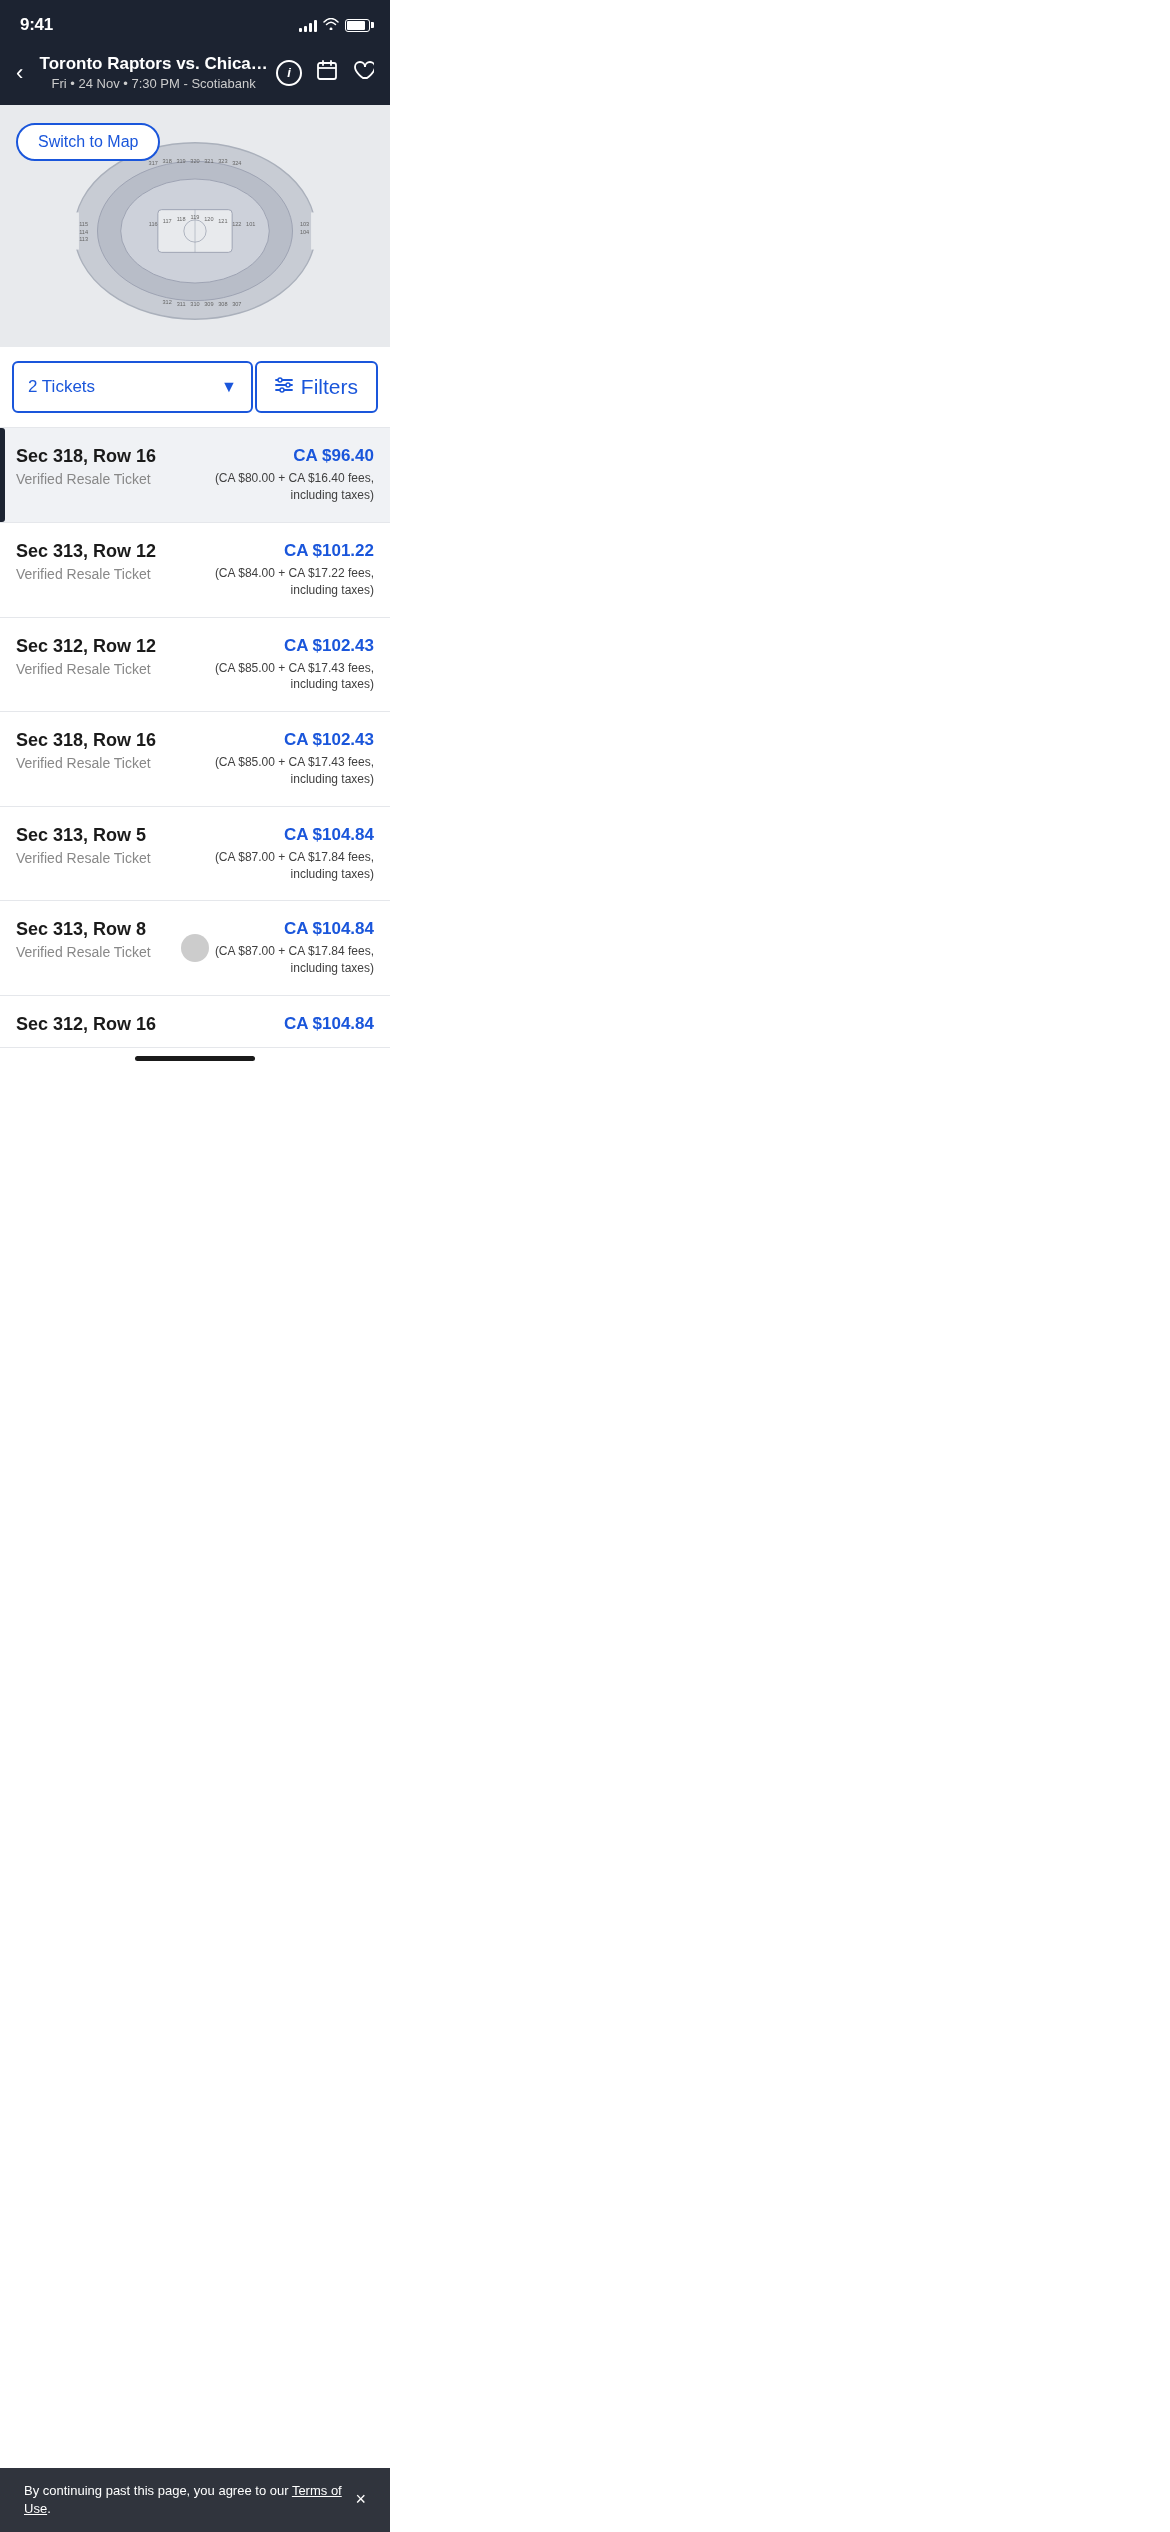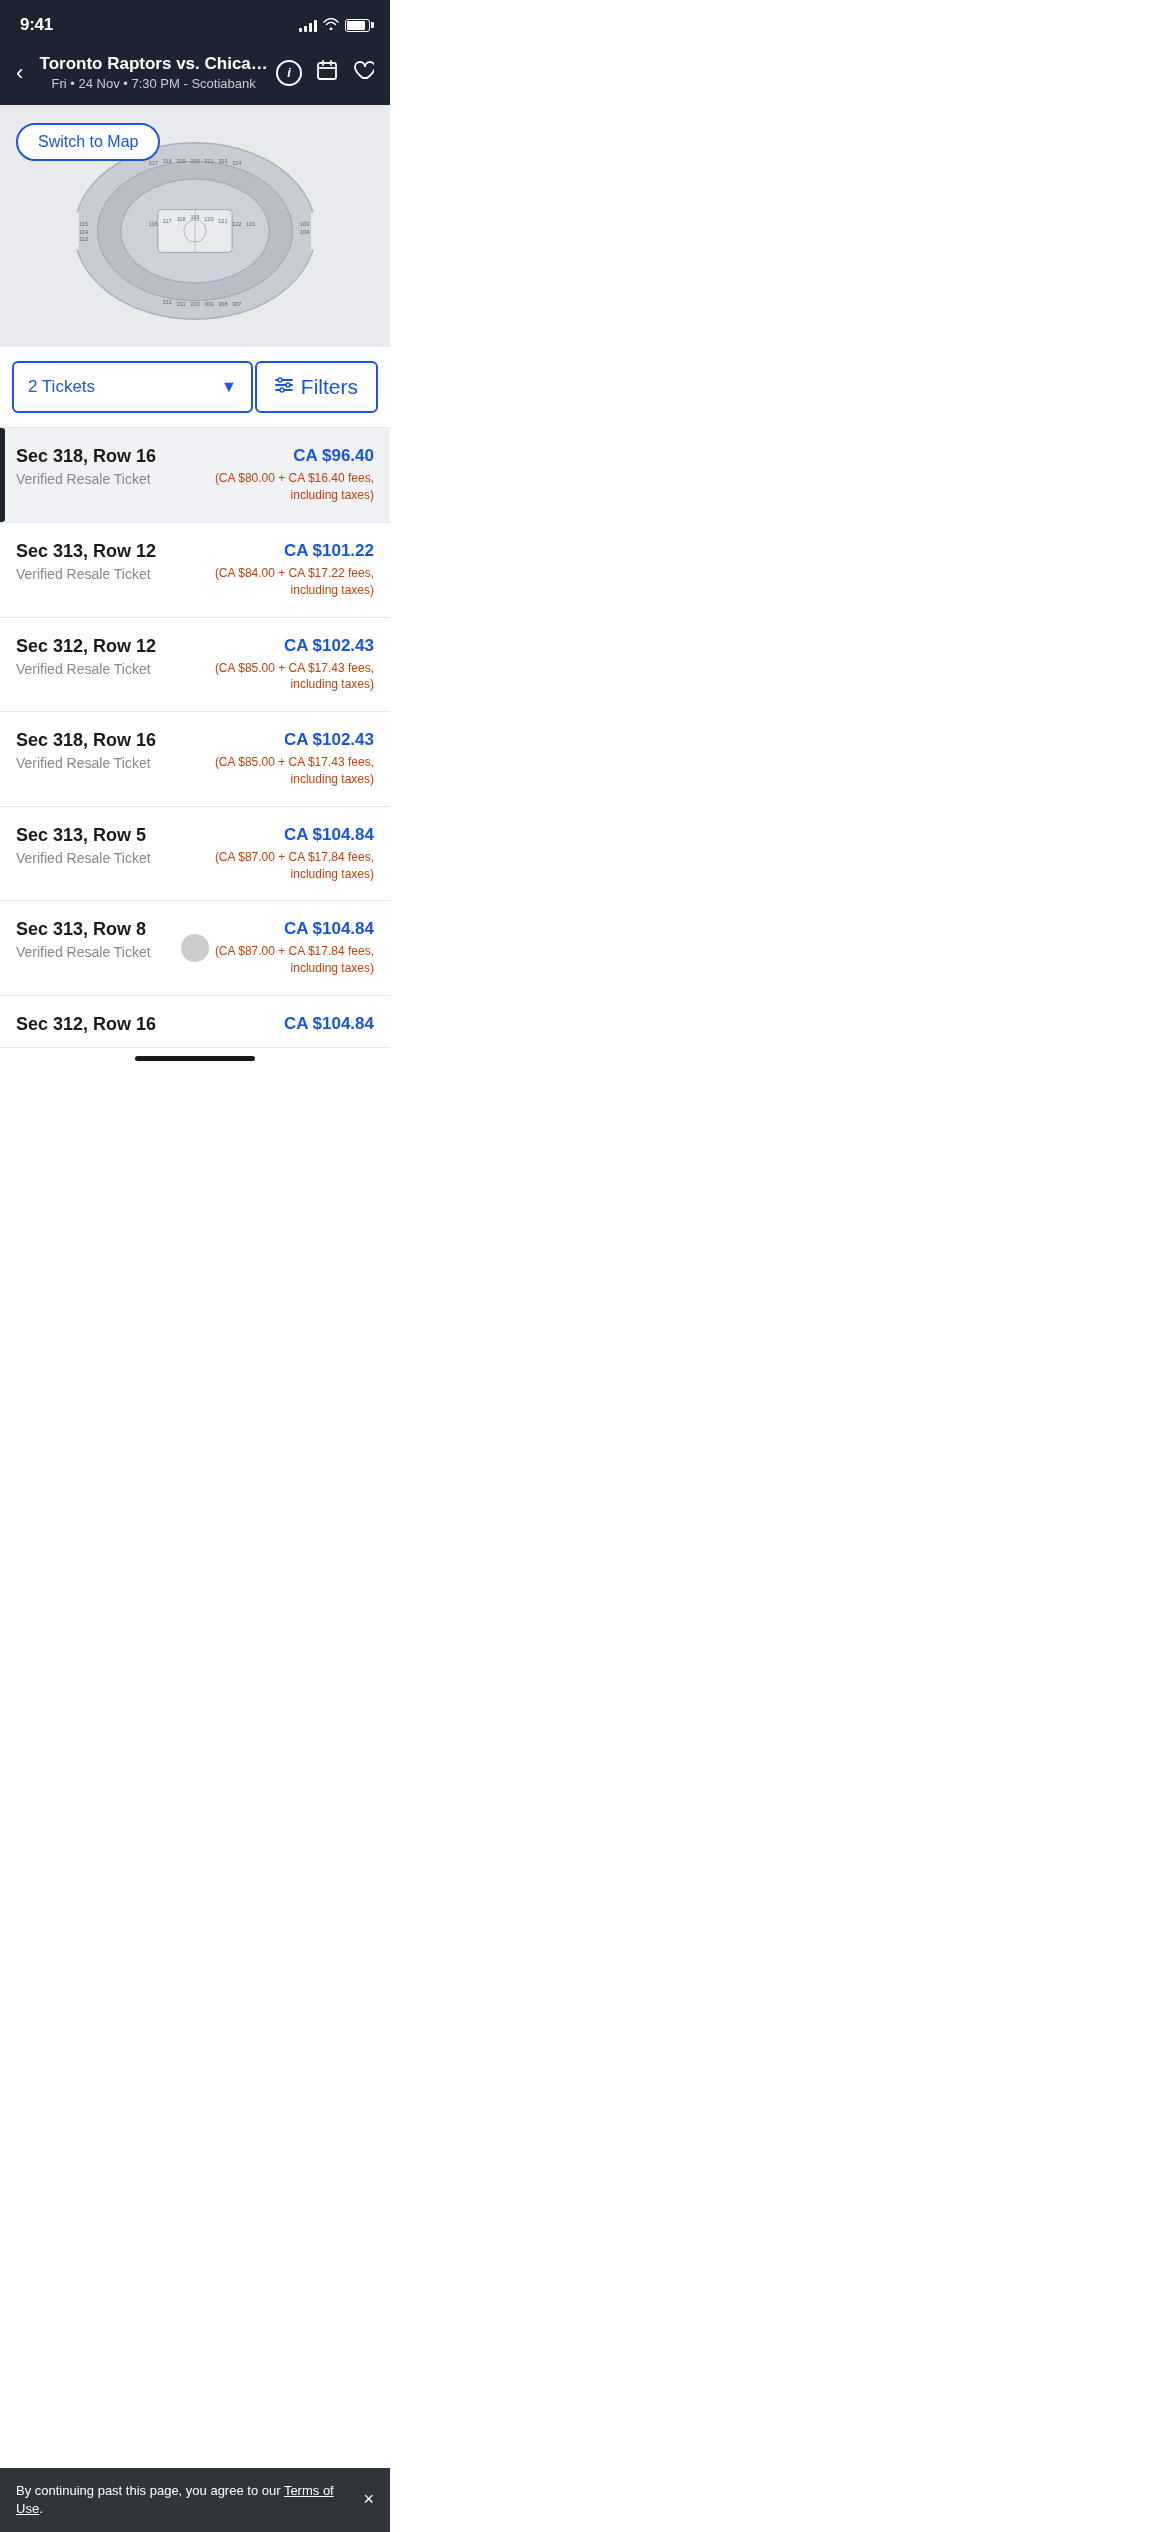--- a/index.html
+++ b/index.html
@@ -268,21 +268,21 @@
       max-width: 45%;
     }
     .ticket-price {
       font-size: 17px;
       font-weight: 700;
       color: #1a56db;
       margin-bottom: 4px;
     }
     .ticket-fees {
       font-size: 12px;
-      color: #c2410c;
+      color: #404040;
       line-height: 1.4;
       text-align: right;
     }
     .ticket-badge {
       position: absolute;
       right: 50%;
       top: 50%;
       transform: translate(50%, -50%);
       width: 28px;
       height: 28px;
@@ -292,21 +292,21 @@
 
     
     .terms-banner {
       position: fixed;
       bottom: 0;
       left: 0;
       right: 0;
       width: 390px;
       background: rgba(30, 35, 45, 0.92);
       color: #fff;
-      padding: 14px 16px;
+      padding: 14px 24px;
       display: flex;
       justify-content: space-between;
       align-items: center;
       font-size: 13px;
       z-index: 100;
     }
     .terms-text {
       flex: 1;
       padding-right: 12px;
       line-height: 1.4;

